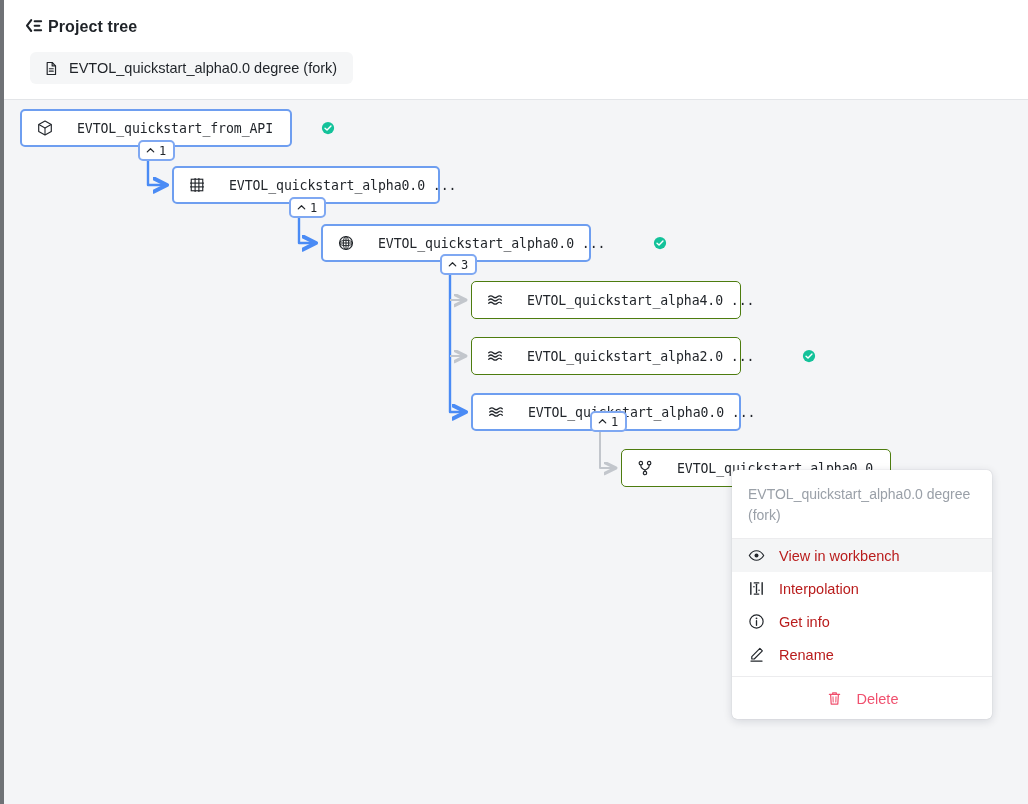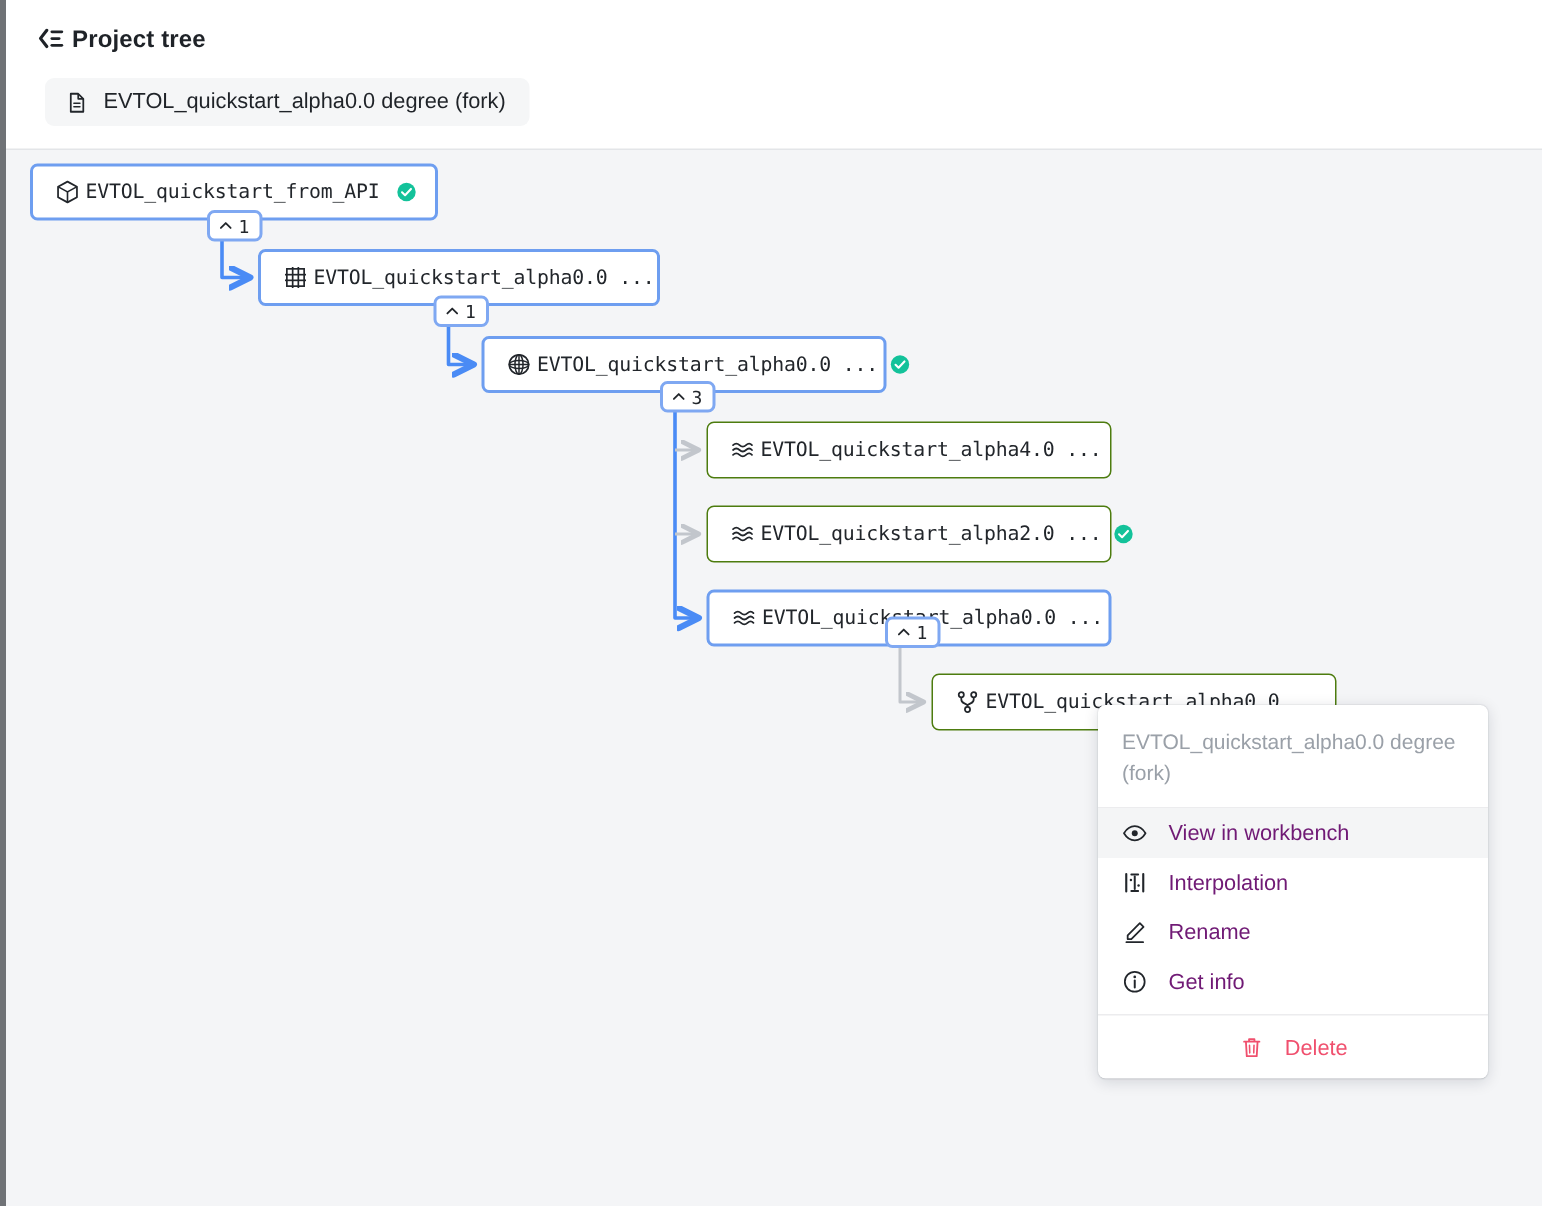--- a/index.html
+++ b/index.html
@@ -94,21 +94,21 @@
   .node {
     position: absolute;
     height: 38px;
     box-sizing: border-box;
     background: #ffffff;
     border-radius: 5px;
     display: flex;
     align-items: center;
     padding-left: 14px;
     padding-right: 12px;
-    gap: 3px;
+    gap: 23px;
   }
   .node.active { border: 2px solid #6e9ef0; }
   .node.inactive { border: 1px solid #4d7c0f; }
   .node-icon { width: 18px; height: 18px; flex: 0 0 auto; display:block; }
   .node-label {
     font-family: "DejaVu Sans Mono", "Liberation Mono", monospace;
     font-size: 13.2px;
     color: #22262b;
     white-space: nowrap;
     letter-spacing: -0.1px;
@@ -157,21 +157,21 @@
     word-break: break-all;
     border-bottom: 1px solid #ececee;
   }
   .menu-item {
     display: flex;
     align-items: center;
     gap: 14px;
     height: 33px;
     padding: 0 16px;
     font-size: 14.5px;
-    color: #701a75;
+    color: #b91c1c;
     cursor: default;
   }
   .menu-item.hovered { background: #f4f5f6; }
   .menu-item .mi-icon { width: 17px; height: 17px; flex:0 0 auto; display:block; }
   .menu-sep {
     height: 1px;
     background: #ececee;
     margin: 5px 0 5px 0;
   }
   .menu-item.danger { color: #f0506e; justify-content: center; }
@@ -398,36 +398,36 @@
             <circle cx="6.3" cy="7.1" r="0.85" fill="#22262b"></circle>
             <circle cx="11.7" cy="10.9" r="0.85" fill="#22262b"></circle>
           </svg>
         </span>
         <span>Interpolation</span>
       </div>
 
       <div class="menu-item">
         <span>
           <svg class="mi-icon" viewBox="0 0 18 18" fill="none">
-            <path d="M12.6 2.6 l2.6 2.6 L6.6 13.8 H4.0 v-2.6 Z" stroke="#22262b" stroke-width="1.25" stroke-linejoin="round"></path>
-            <line x1="3.1" y1="16" x2="14.9" y2="16" stroke="#22262b" stroke-width="1.25" stroke-linecap="round"></line>
-          </svg>
-        </span>
-        <span>Rename</span>
-      </div>
-
-      <div class="menu-item">
-        <span>
-          <svg class="mi-icon" viewBox="0 0 18 18" fill="none">
             <circle cx="9" cy="9" r="7" stroke="#22262b" stroke-width="1.25"></circle>
             <line x1="9" y1="8.1" x2="9" y2="13" stroke="#22262b" stroke-width="1.4" stroke-linecap="round"></line>
             <circle cx="9" cy="5.6" r="0.95" fill="#22262b"></circle>
           </svg>
         </span>
         <span>Get info</span>
+      </div>
+
+      <div class="menu-item">
+        <span>
+          <svg class="mi-icon" viewBox="0 0 18 18" fill="none">
+            <path d="M12.6 2.6 l2.6 2.6 L6.6 13.8 H4.0 v-2.6 Z" stroke="#22262b" stroke-width="1.25" stroke-linejoin="round"></path>
+            <line x1="3.1" y1="16" x2="14.9" y2="16" stroke="#22262b" stroke-width="1.25" stroke-linecap="round"></line>
+          </svg>
+        </span>
+        <span>Rename</span>
       </div>
 
       <div class="menu-sep"></div>
 
       <div class="menu-item danger">
         <span>
           <svg class="mi-icon" viewBox="0 0 18 18" fill="none">
             <path d="M3.6 4.7 h10.8" stroke="#f0506e" stroke-width="1.3" stroke-linecap="round"></path>
             <path d="M7.1 4.6 V3.0 h3.8 v1.6" stroke="#f0506e" stroke-width="1.3" stroke-linejoin="round"></path>
             <path d="M4.9 4.9 l0.6 10 h7 l0.6-10" stroke="#f0506e" stroke-width="1.3" stroke-linejoin="round"></path>

